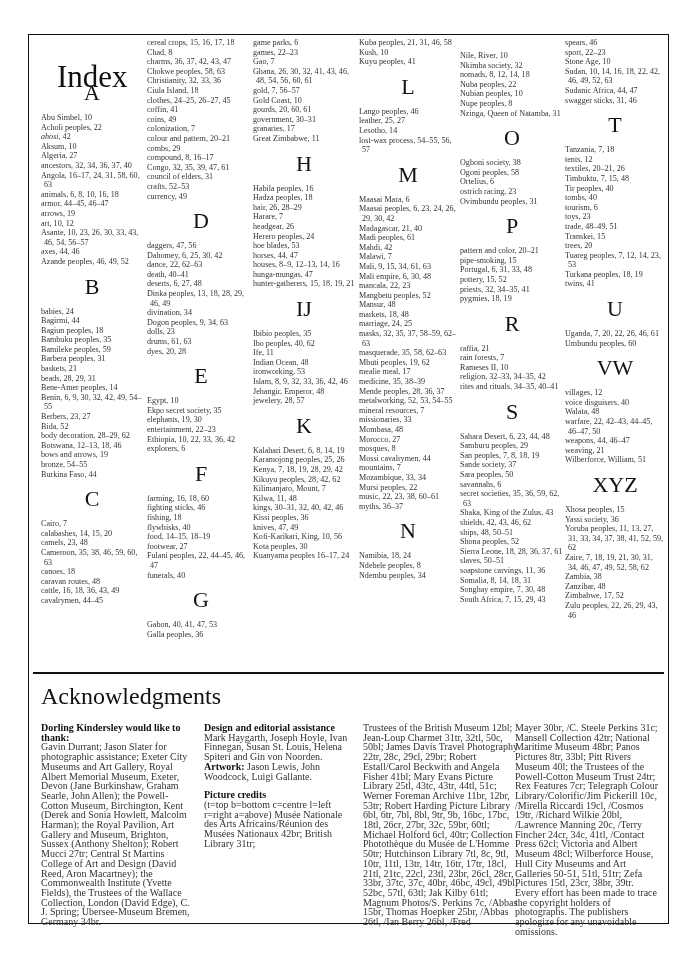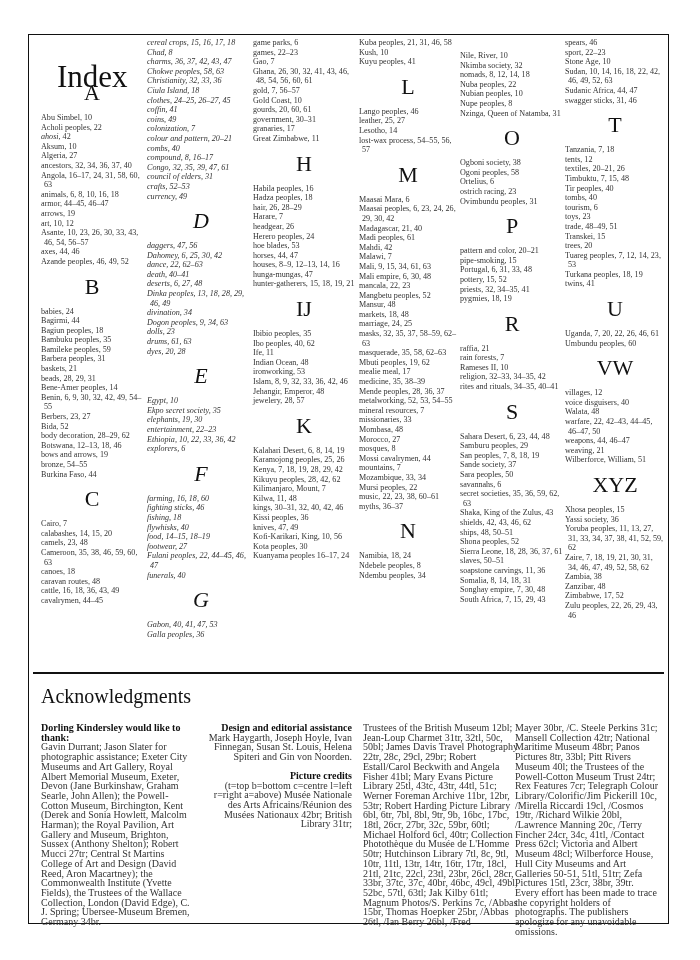--- a/index.html
+++ b/index.html
@@ -8,21 +8,21 @@
   .page { position: absolute; left: 28px; top: 34px; width: 641px; height: 890px;
           border: 1.5px solid #111; box-sizing: border-box; background: #fff; }
   .index-title { position: absolute; left: 12px; top: 8px; font-size: 31px; line-height: 36px;
                  font-weight: normal; color: #111; margin: 16px; }
   .col { position: absolute; top: 0; font-size: 8.1px; line-height: 9.6px; color: #333; }
   .col .entry { padding-left: 3px; text-indent: -3px; margin: 0; }
   .col .entry i { font-style: italic; }
   .letter { text-align: center; font-size: 22px; line-height: 24px; color: #111;
             margin: 8px 0 8px 0; font-weight: normal; }
   .divider { position: absolute; left: 4px; right: 4px; top: 637px; height: 2px; background: #111; }
-  .ack-title { position: absolute; left: 12px; top: 644px; font-size: 20px; line-height: 34px;
+  .ack-title { position: absolute; left: 12px; top: 644px; font-size: 24px; line-height: 34px;
                font-weight: normal; color: #111; margin: 0; }
   .ack-col { position: absolute; top: 688px; font-size: 10px; line-height: 9.7px; color: #333; }
   .ack-col p { margin: 0; }
   .ack-col b { color: #111; }
   .ack-col .gap { height: 9px; }
 </style>
 </head>
 <body>
 
 <div class="page">
@@ -65,33 +65,33 @@
       <div class="letter">C</div>
       <p class="entry">Cairo, 7</p>
       <p class="entry">calabashes, 14, 15, 20</p>
       <p class="entry">camels, 23, 48</p>
       <p class="entry">Cameroon, 35, 38, 46, 59, 60, 63</p>
       <p class="entry">canoes, 18</p>
       <p class="entry">caravan routes, 48</p>
       <p class="entry">cattle, 16, 18, 36, 43, 49</p>
       <p class="entry">cavalrymen, 44–45</p>
     </div>
-  <div class="col" id="col1" style="left:118px;width:108px;top:3px;font-style:italic;">
+  <div class="col" id="col1" style="left:118px;width:108px;top:3px;">
       <p class="entry">cereal crops, 15, 16, 17, 18</p>
       <p class="entry">Chad, 8</p>
       <p class="entry">charms, 36, 37, 42, 43, 47</p>
       <p class="entry">Chokwe peoples, 58, 63</p>
       <p class="entry">Christianity, 32, 33, 36</p>
       <p class="entry">Ciula Island, 18</p>
       <p class="entry">clothes, 24–25, 26–27, 45</p>
       <p class="entry">coffin, 41</p>
       <p class="entry">coins, 49</p>
       <p class="entry">colonization, 7</p>
       <p class="entry">colour and pattern, 20–21</p>
-      <p class="entry">combs, 40</p>
+      <p class="entry">combs, 29</p>
       <p class="entry">compound, 8, 16–17</p>
       <p class="entry">Congo, 32, 35, 39, 47, 61</p>
       <p class="entry">council of elders, 31</p>
       <p class="entry">crafts, 52–53</p>
       <p class="entry">currency, 49</p>
       <div class="letter">D</div>
       <p class="entry">daggers, 47, 56</p>
       <p class="entry">Dahomey, 6, 25, 30, 42</p>
       <p class="entry">dance, 22, 62–63</p>
       <p class="entry">death, 40–41</p>
@@ -306,22 +306,23 @@
 
   <div class="divider"></div>
 
   <h2 class="ack-title">Acknowledgments</h2>
 
   <div class="ack-col" style="left:12px;width:150px;">
     <p><b>Dorling Kindersley would like to thank:</b></p>
     <p>Gavin Durrant; Jason Slater for photographic assistance; Exeter City Museums and Art Gallery, Royal Albert Memorial Museum, Exeter, Devon (Jane Burkinshaw, Graham Searle, John Allen); the Powell-Cotton Museum, Birchington, Kent (Derek and Sonia Howlett, Malcolm Harman); the Royal Pavilion, Art Gallery and Museum, Brighton, Sussex (Anthony Shelton); Robert Mucci 27tr; Central St Martins College of Art and Design (David Reed, Aron Macartney); the Commonwealth Institute (Yvette Fields), the Trustees of the Wallace Collection, London (David Edge), C. J. Spring; Ubersee-Museum Bremen, Germany 34br.</p>
   </div>
 
-  <div class="ack-col" style="left:175px;width:148px;text-align:right;">
+  <div class="ack-col" style="left:175px;width:148px;">
     <p><b>Design and editorial assistance</b><span> Mark Haygarth, Joseph Hoyle, Ivan Finnegan, Susan St. Louis, Helena Spiteri and Gin von Noorden.</span></p>
+    <p><b>Artwork:</b><span> Jason Lewis, John Woodcock, Luigi Gallante.</span></p>
     <div class="gap"></div>
     <p><b>Picture credits</b></p>
     <p>(t=top b=bottom c=centre l=left r=right a=above) Musée Nationale des Arts Africains/Réunion des Musées Nationaux 42br; British Library 31tr;</p>
   </div>
 
   <div class="ack-col" style="left:334px;width:158px;">
     <p>Trustees of the British Museum 12bl; Jean-Loup Charmet 31tr, 32tl, 50c, 50bl; James Davis Travel Photography 22tr, 28c, 29cl, 29br; Robert Estall/Carol Beckwith and Angela Fisher 41bl; Mary Evans Picture Library 25tl, 43tc, 43tr, 44tl, 51c; Werner Foreman Archive 11br, 12br, 53tr; Robert Harding Picture Library 6bl, 6tr, 7bl, 8bl, 9tr, 9b, 16bc, 17bc, 18tl, 26cr, 27br, 32c, 59br, 60tl; Michael Holford 6cl, 40tr; Collection Photothèque du Musée de L'Homme 50tr; Hutchinson Library 7tl, 8c, 9tl, 10tr, 11tl, 13tr, 14tr, 16tr, 17tr, 18cl, 21tl, 21tc, 22cl, 23tl, 23br, 26cl, 28cr, 33br, 37tc, 37c, 40br, 46bc, 49cl, 49bl, 52bc, 57tl, 63tl; Jak Kilby 61tl; Magnum Photos/S. Perkins 7c, /Abbas 15br, Thomas Hoepker 25br, /Abbas 26tl, /Ian Berry 26bl, /Fred</p>
   </div>
 
   <div class="ack-col" style="left:486px;width:148px;">

